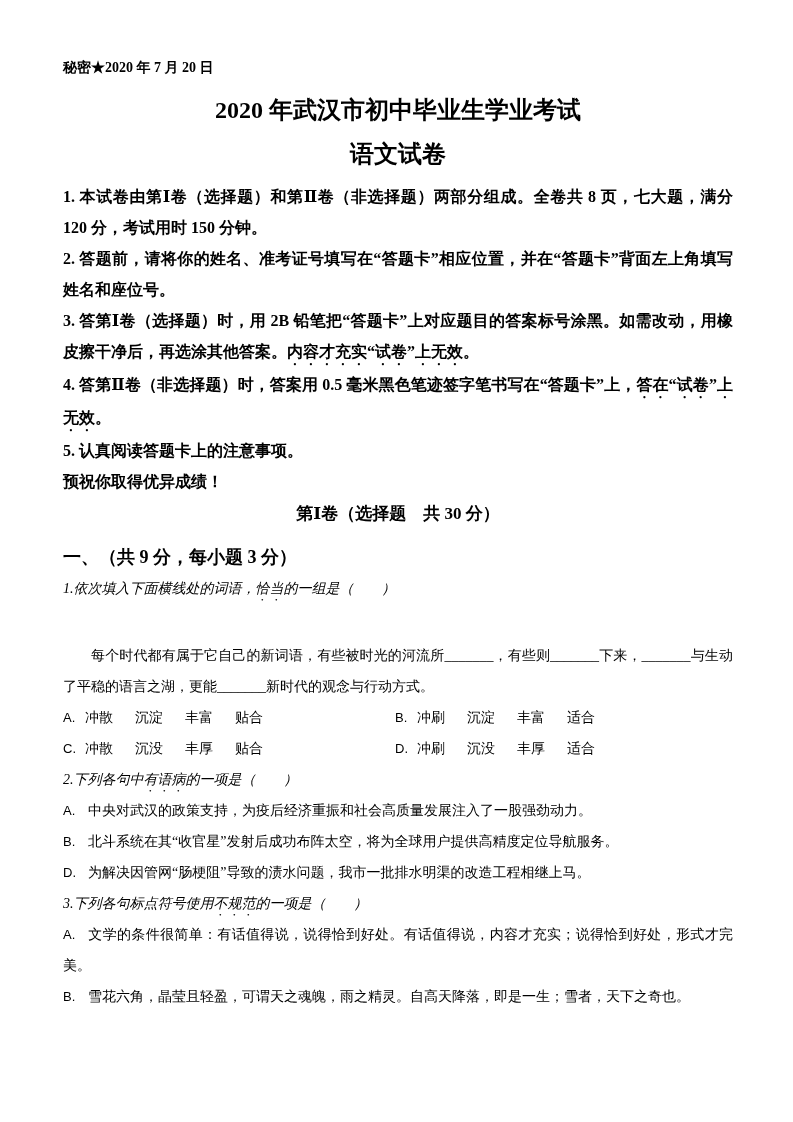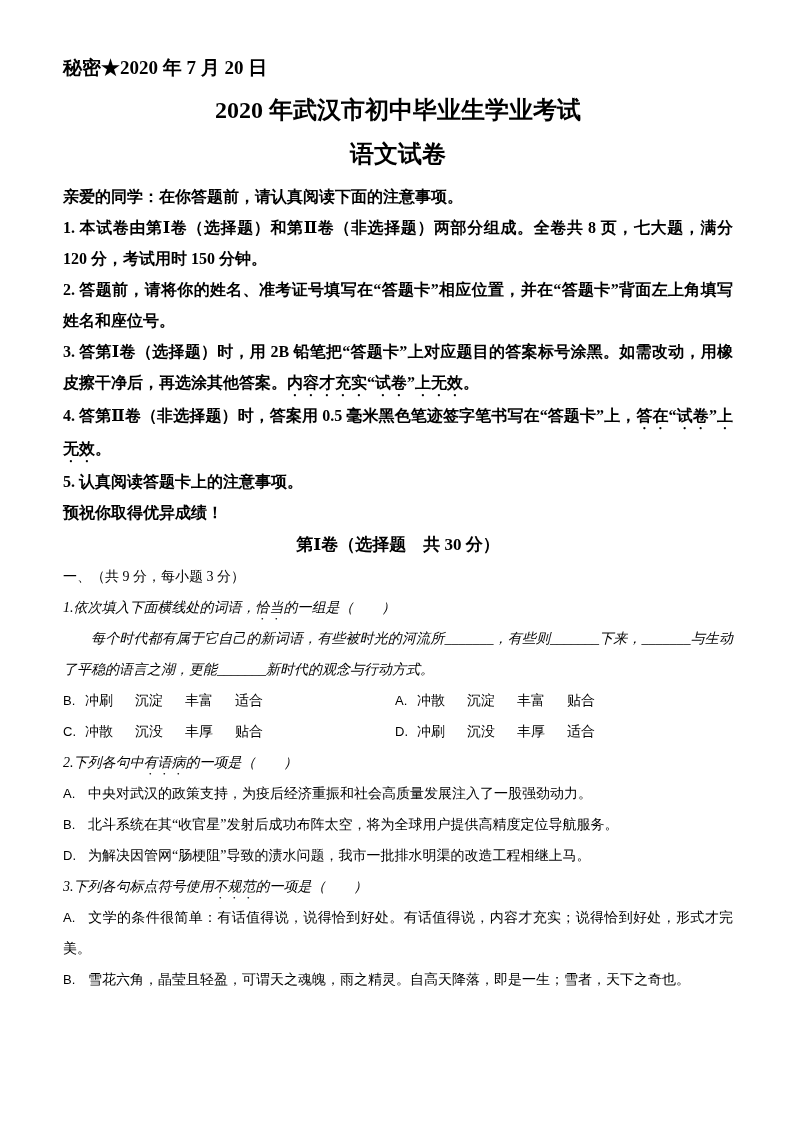--- a/index.html
+++ b/index.html
@@ -9,21 +9,21 @@
     width: 793px;
     height: 1122px;
     margin: 0 auto;
     background: #ffffff;
     color: #000000;
     font-family: "Liberation Serif", "DejaVu Serif", serif;
     padding: 58px 60px 0 63px;
     overflow: hidden;
   }
   .classification {
-    font-size: 19px;
+    font-size: 14px;
     font-weight: bold;
     line-height: 20px;
   }
   .doc-title {
     margin-top: 16px;
     text-align: center;
     font-size: 24px;
     font-weight: bold;
     line-height: 32px;
   }
@@ -42,34 +42,35 @@
     text-align: justify;
   }
   .notice p { margin: 0; }
   .section-header {
     text-align: center;
     font-size: 17px;
     font-weight: bold;
     line-height: 33px;
   }
   .part-header {
-    font-size: 14px;
-    font-weight: normal;
+    font-size: 18px;
+    font-weight: bold;
     line-height: 31px;
+    margin-top: 12px;
   }
   .qbody {
     font-size: 14px;
     line-height: 31px;
   }
   .stem { line-height: 31px; font-style: italic; }
   .passage {
-    font-style: italic;
     text-indent: 2em;
     line-height: 31px;
     text-align: justify;
+    margin-top: 36px;
   }
   .q1-options {
     display: grid;
     grid-template-columns: 332px auto;
   }
   .q1-option { line-height: 31px; white-space: nowrap; }
   .opt-label {
     font-family: "Liberation Sans", "DejaVu Sans", sans-serif;
     font-size: 13px;
     display: inline-block;
@@ -90,40 +91,39 @@
 <body>
 
 <div class="page">
 
   <div class="classification">秘密★2020 年 7 月 20 日</div>
 
   <div class="doc-title">2020 年武汉市初中毕业生学业考试</div>
   <div class="doc-subtitle">语文试卷</div>
 
   <div class="notice">
-    <p>亲爱的同学：在你答题前，请认真阅读下面的注意事项。</p>
     <p>1. 本试卷由第Ⅰ卷（选择题）和第Ⅱ卷（非选择题）两部分组成。全卷共 8 页，七大题，满分 120 分，考试用时 150 分钟。</p>
     <p>2. 答题前，请将你的姓名、准考证号填写在“答题卡”相应位置，并在“答题卡”背面左上角填写姓名和座位号。</p>
     <p><span>3. 答第Ⅰ卷（选择题）时，用 2B 铅笔把“答题卡”上对应题目的答案标号涂黑。如需改动，用橡皮擦干净后，再选涂其他答案。</span><span class="em-dots">内容才充实“试卷”上无效。</span></p>
     <p><span>4. 答第Ⅱ卷（非选择题）时，答案用 0.5 毫米黑色笔迹签字笔书写在“答题卡”上，</span><span class="em-dots">答在“试卷”上无效。</span></p>
     <p>5. 认真阅读答题卡上的注意事项。</p>
     <p>预祝你取得优异成绩！</p>
   </div>
 
   <div class="section-header">第Ⅰ卷（选择题　共 30 分）</div>
   <div class="part-header">一、（共 9 分，每小题 3 分）</div>
 
   <div class="qbody">
 
     <div>
       <p class="stem"><span>1.依次填入下面横线处的词语，</span><span class="em-dots">恰当</span><span>的一组是（　　）</span></p>
       <p class="passage">每个时代都有属于它自己的新词语，有些被时光的河流所_______，有些则_______下来，_______与生动了平稳的语言之湖，更能_______新时代的观念与行动方式。</p>
       <div class="q1-options">
+        <div class="q1-option"><span class="opt-label">A.</span><span class="word">冲散</span><span class="word">沉淀</span><span class="word">丰富</span><span class="word">贴合</span></div>
         <div class="q1-option"><span class="opt-label">B.</span><span class="word">冲刷</span><span class="word">沉淀</span><span class="word">丰富</span><span class="word">适合</span></div>
-        <div class="q1-option"><span class="opt-label">A.</span><span class="word">冲散</span><span class="word">沉淀</span><span class="word">丰富</span><span class="word">贴合</span></div>
         <div class="q1-option"><span class="opt-label">C.</span><span class="word">冲散</span><span class="word">沉没</span><span class="word">丰厚</span><span class="word">贴合</span></div>
         <div class="q1-option"><span class="opt-label">D.</span><span class="word">冲刷</span><span class="word">沉没</span><span class="word">丰厚</span><span class="word">适合</span></div>
       </div>
     </div>
 
     <div>
       <p class="stem"><span>2.下列各句中</span><span class="em-dots">有语病</span><span>的一项是（　　）</span></p>
       <p class="q-option"><span class="opt-label">A.</span><span>中央对武汉的政策支持，为疫后经济重振和社会高质量发展注入了一股强劲动力。</span></p>
       <p class="q-option"><span class="opt-label">B.</span><span>北斗系统在其“收官星”发射后成功布阵太空，将为全球用户提供高精度定位导航服务。</span></p>
       <p class="q-option"><span class="opt-label">D.</span><span>为解决因管网“肠梗阻”导致的渍水问题，我市一批排水明渠的改造工程相继上马。</span></p>

